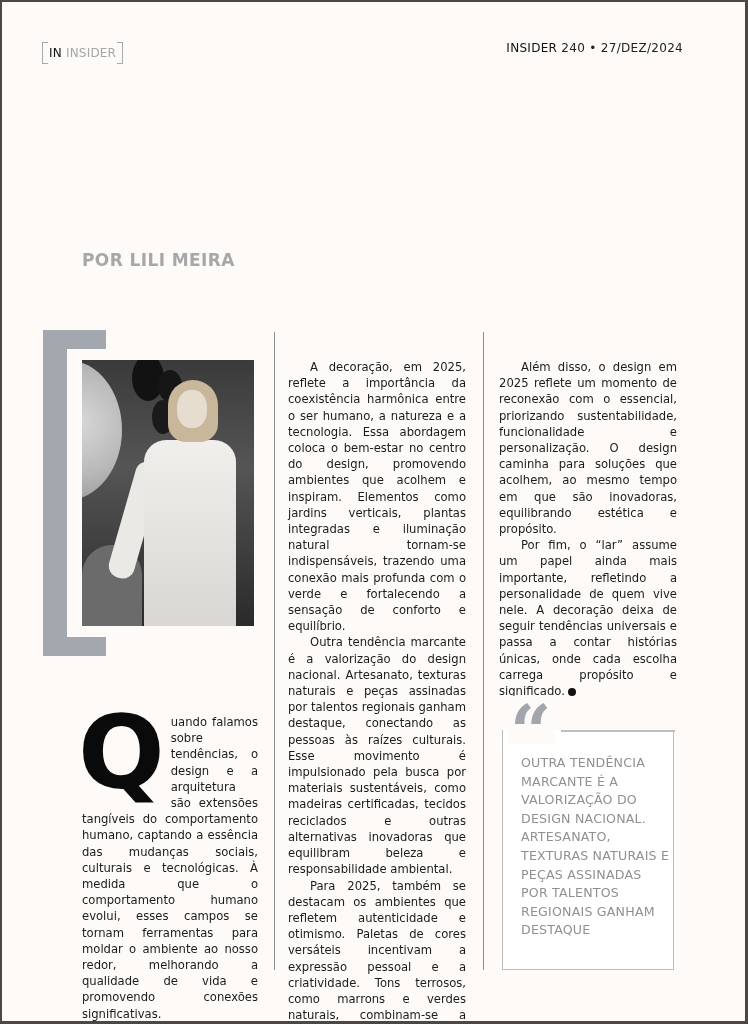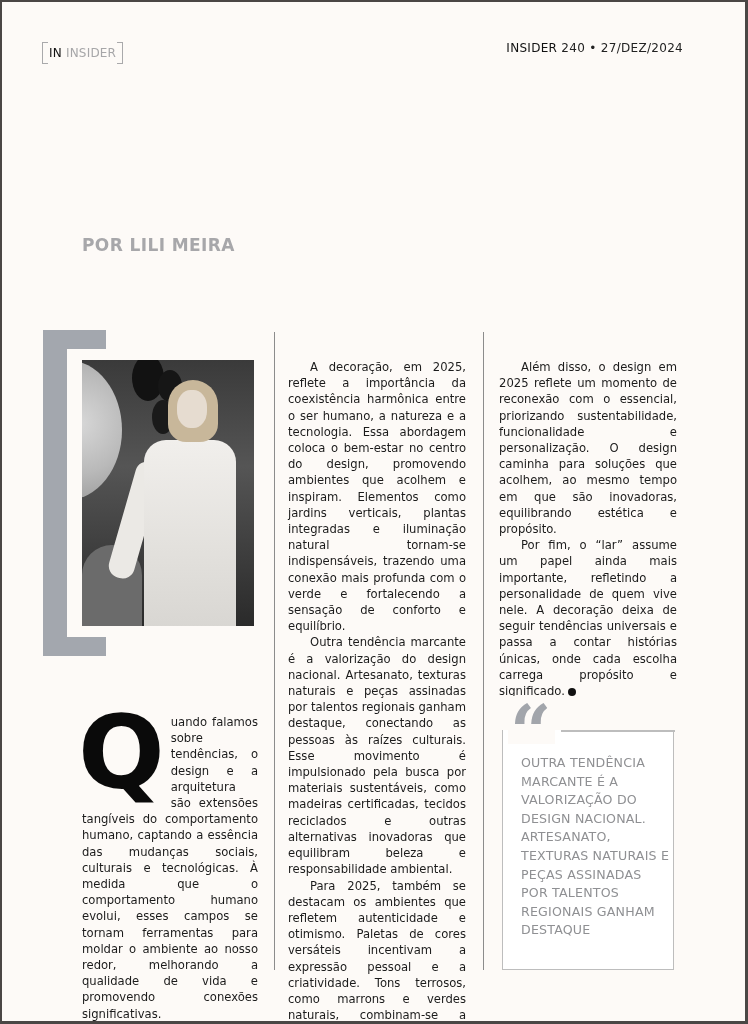--- a/index.html
+++ b/index.html
@@ -41,21 +41,21 @@
     .issue b { font-weight: normal; color: #111; }
 
     
     .title {
       position: absolute; left: 78px; top: 144px;
       font-family: "DejaVu Sans", sans-serif;
       font-size: 38px; line-height: 42px; color: #0d0d0d;
       font-weight: normal; letter-spacing: -0.5px;
     }
     .byline {
-      position: absolute; left: 80px; top: 233px;
+      position: absolute; left: 80px; top: 248px;
       font-size: 17px; font-weight: bold; color: #a7a7aa; letter-spacing: 0.4px;
     }
     .subtitle {
       position: absolute; left: 80px; top: 262px;
       font-size: 13px; color: #1a1a1a;
     }
 
     
     .bracket {
       position: absolute; left: 41px; top: 328px;

